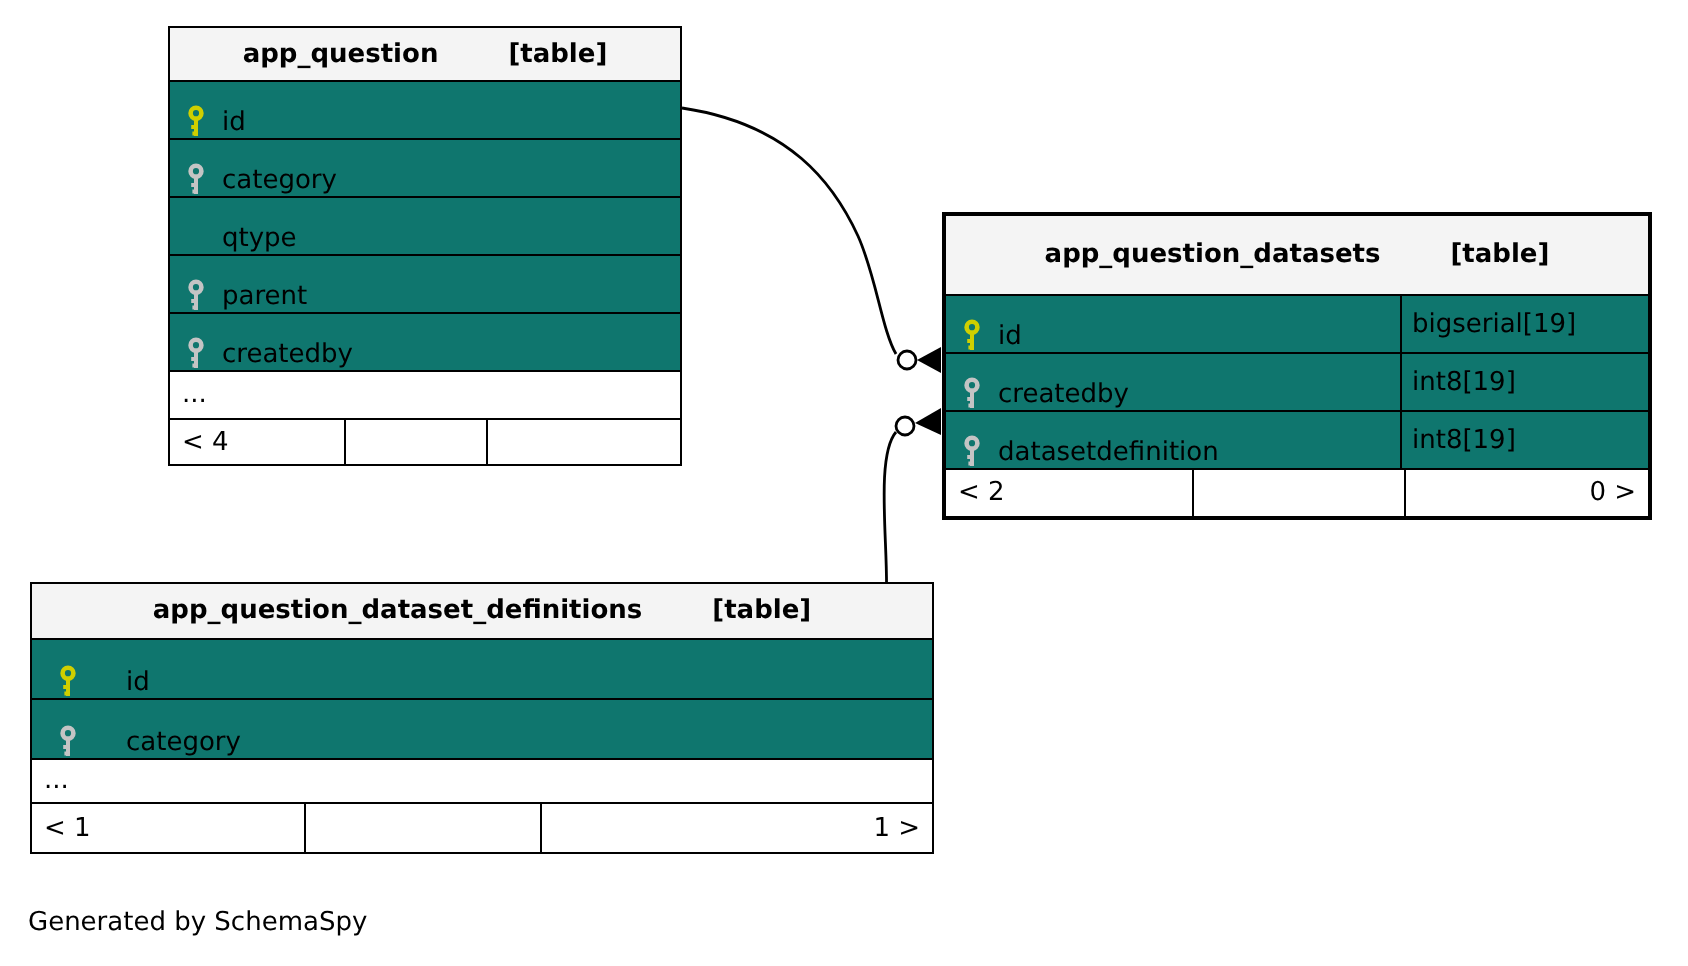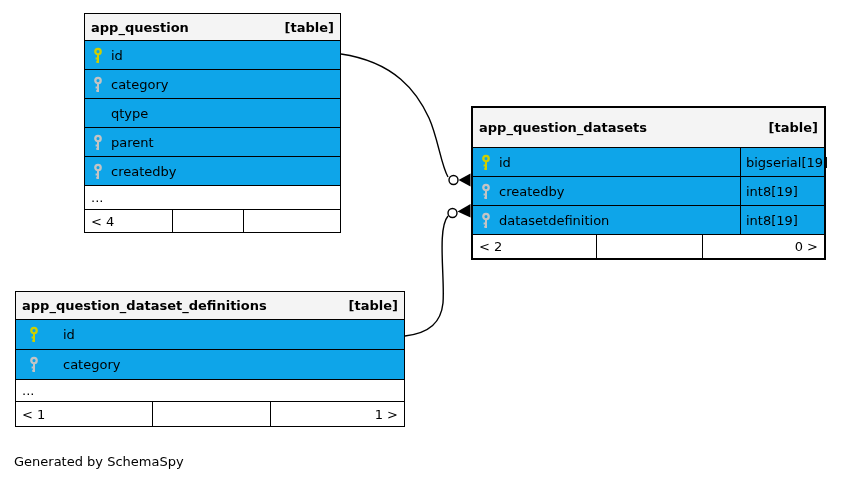--- a/index.html
+++ b/index.html
@@ -3,47 +3,47 @@
 <meta charset="utf-8">
 <style>
   html,body{margin:0;padding:0;background:#ffffff;}
   #canvas{
     position:relative;width:844px;height:483px;background:#ffffff;overflow:hidden;
     font-family:"DejaVu Sans","Liberation Sans",sans-serif;font-size:13px;color:#000;
   }
   #relations{position:absolute;left:0;top:0;width:844px;height:483px;pointer-events:none;z-index:1;}
   .tbl{position:absolute;background:#ffffff;border:1.5px solid #000;box-sizing:border-box;z-index:2;}
   .tbl.em{border-width:2.5px;}
-  .thead{display:flex;justify-content:space-between;align-items:center;background:#f4f4f4;
+  .thead{display:flex;justify-content:center;align-items:center;background:#f4f4f4;
          border-bottom:1.5px solid #000;padding:0 6px;box-sizing:border-box;gap:35px;}
   .tname{font-weight:bold;}
   .tbadge{font-weight:bold;}
-  .row{display:flex;align-items:center;border-bottom:1px solid #000;box-sizing:border-box;background:#0ea5e9;}
+  .row{display:flex;align-items:flex-end;border-bottom:1px solid #000;box-sizing:border-box;background:#0f766e;}
   .kwrap{display:inline-flex;width:10px;justify-content:center;flex:0 0 auto;}
   .t1 .kwrap,.t2 .kwrap{margin-left:8px;margin-right:8px;}
   .t3 .kwrap{margin-left:13px;margin-right:24px;}
   .pk{color:#cfcf00;}
   .fk{color:#c4c4c4;}
   .nokey{visibility:hidden;}
   .ctype{margin-left:auto;align-self:stretch;display:flex;align-items:center;
-         border-left:1px solid #000;width:84px;padding:0 5px;box-sizing:border-box;}
+         border-left:1px solid #000;width:124px;padding:0 5px;box-sizing:border-box;}
   .tellip{display:flex;align-items:center;border-bottom:1px solid #000;padding:0 6px;box-sizing:border-box;}
   .tfoot{display:flex;align-items:stretch;box-sizing:border-box;}
   .fc{display:flex;align-items:center;box-sizing:border-box;}
   .fl{padding-left:6px;border-right:1px solid #000;}
   .fm{border-right:1px solid #000;}
   .fr{flex:1;justify-content:flex-end;padding-right:6px;}
   
   .t1{left:84px;top:13px;width:257px;}
   .t1 .thead{height:27px;} .t1 .row{height:29px;} .t1 .tellip{height:24px;} .t1 .tfoot{height:22px;}
   .t1 .fl{width:88px;} .t1 .fm{width:71px;}
   .t2{left:471px;top:106px;width:355px;}
   .t2 .thead{height:40px;border-bottom-width:1px;} .t2 .row{height:29px;} .t2 .tfoot{height:23px;}
   .t2 .fl{width:124px;} .t2 .fm{width:106px;}
-  .t3{left:15px;top:291px;width:390px;}
+  .t3{left:15px;top:291px;width:452px;}
   .t3 .thead{height:28px;} .t3 .row{height:30px;} .t3 .tellip{height:22px;} .t3 .tfoot{height:24px;}
   .t3 .fl{width:137px;} .t3 .fm{width:118px;}
   #gennote{position:absolute;left:14px;top:454px;z-index:2;}
 </style>
 </head>
 <body>
 
 <div id="canvas">
 
   <svg id="relations" viewBox="0 0 844 483">

